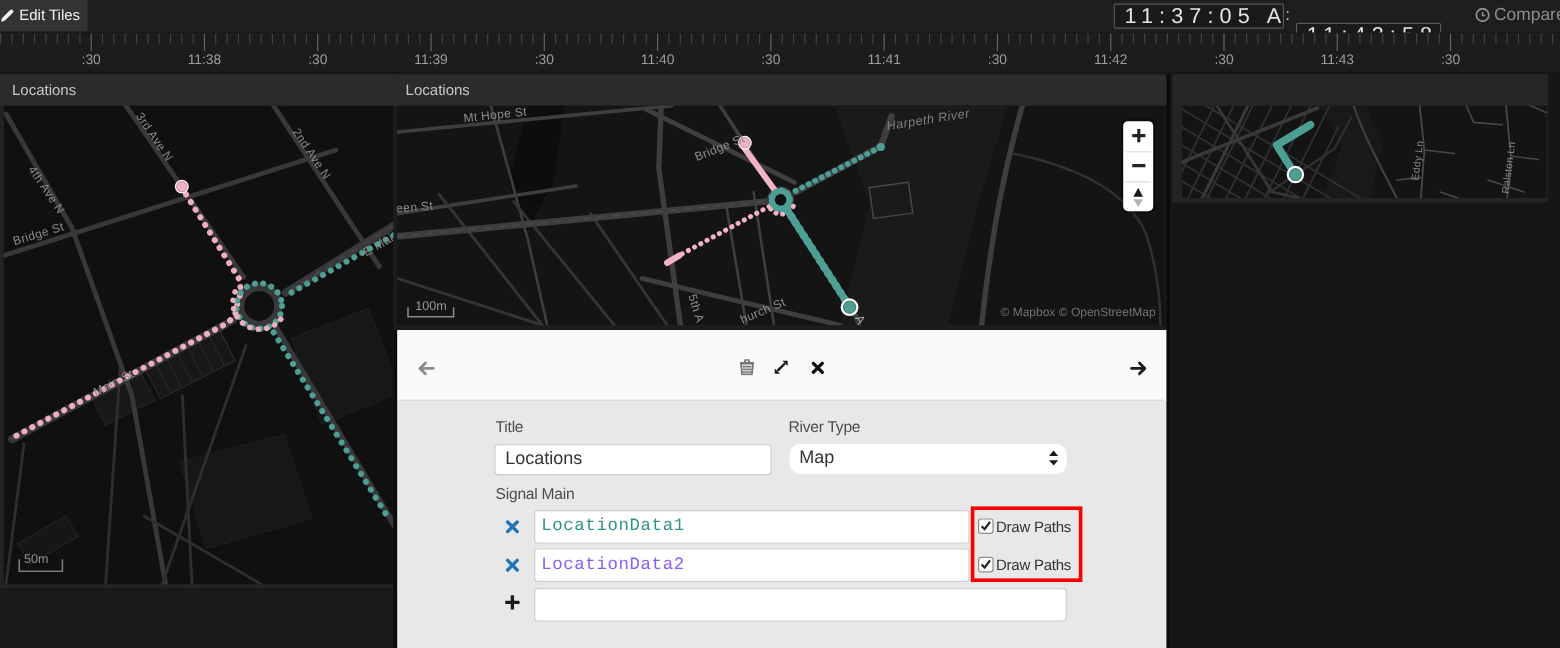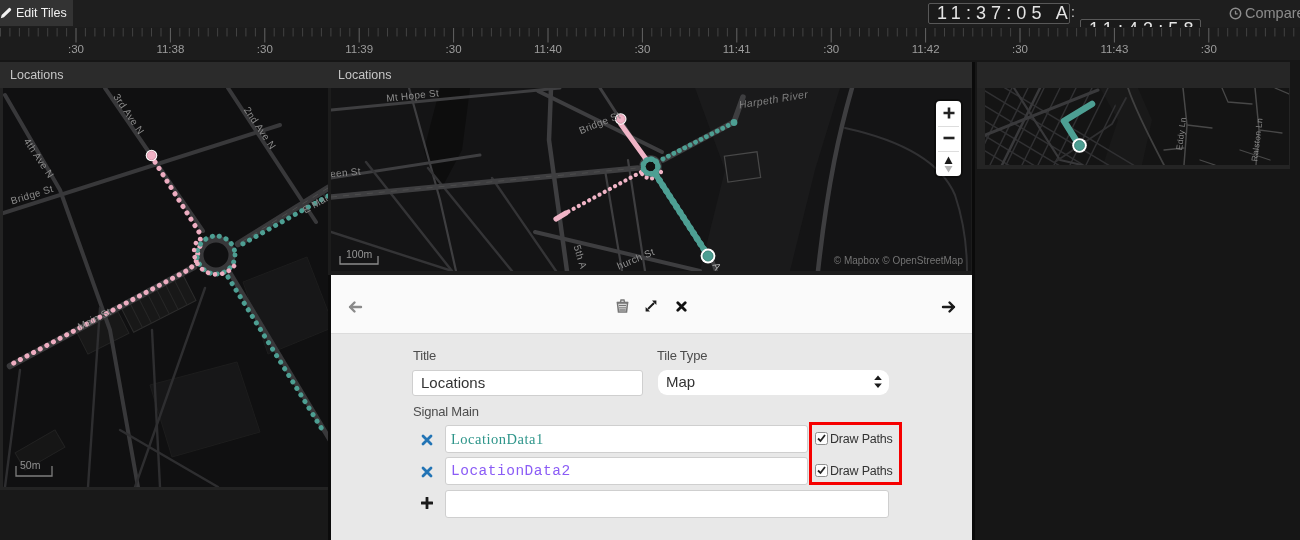--- a/index.html
+++ b/index.html
@@ -353,31 +353,31 @@
 </svg>
 <svg class="abs" style="left:676px;top:301px" width="11" height="11" viewBox="0 0 11 11">
     <path d="M1.8,1.8 L9.2,9.2 M9.2,1.8 L1.8,9.2" stroke="#111" stroke-width="2.8" stroke-linecap="round"></path>
   </svg>
 <svg class="abs" style="left:941px;top:299px" width="16" height="16" viewBox="0 0 16 16">
     <path d="M2,8 L13,8 M8.5,3.5 L13,8 L8.5,12.5" stroke="#1a1a1a" stroke-width="2.4" fill="none" stroke-linecap="round" stroke-linejoin="round"></path>
   </svg>
 <div class="abs" style="left:331px;top:334px;width:641px;height:206px;background:#e8e8e8"></div>
 <div class="flabel" style="left:413px;top:348px">Title</div>
 <div class="finput" style="left:412px;top:370px;width:231px;height:26px;line-height:24px">Locations</div>
-<div class="flabel" style="left:657px;top:348px">Tile Type</div>
+<div class="flabel" style="left:657px;top:348px">River Type</div>
 <div class="finput" style="left:658px;top:370px;width:231px;height:25px;line-height:23px;border:none;border-radius:9px">Map<svg width="10" height="14" viewBox="0 0 10 14" style="position:absolute;right:6px;top:5px">
       <polygon points="5,0.5 1.2,5 8.8,5" fill="#1a1a1a"></polygon>
       <polygon points="1.2,8.5 8.8,8.5 5,13" fill="#1a1a1a"></polygon>
     </svg></div>
 <div class="flabel" style="left:413px;top:404px">Signal Main</div>
 <div class="abs" style="left:809px;top:422px;width:93px;height:63px;border:3px solid #f60000"></div>
 <div class="abs" style="left:421px;top:432px"><svg width="12" height="12" viewBox="0 0 12 12">
       <path d="M2,2 L10,10 M10,2 L2,10" stroke="#2274b5" stroke-width="2.8" stroke-linecap="round"></path>
     </svg></div>
-<div class="finput" style="left:445px;top:425px;width:363px;height:28px;line-height:26px;font-family:Liberation Serif, serif;color:#2e958a;font-size:14.5px;letter-spacing:.5px;padding-left:5px">LocationData1</div>
+<div class="finput" style="left:445px;top:425px;width:363px;height:28px;line-height:26px;font-family:Liberation Mono, monospace;color:#2e958a;font-size:14.5px;letter-spacing:.5px;padding-left:5px">LocationData1</div>
 <div style="position:absolute;left:815px;top:432px;width:13px;height:13px;background:#fdfdfd;border:1px solid #8f8f8f;border-radius:2.5px;box-sizing:border-box">
     <svg width="11" height="11" viewBox="0 0 11 11" style="position:absolute;left:0px;top:0px">
       <path d="M2,5.5 L4.5,8 L9,2" stroke="#222" stroke-width="1.8" fill="none"></path>
     </svg>
   </div>
 <div class="abs" style="left:830px;top:432px;font-size:12.5px;color:#333;letter-spacing:-.2px">Draw Paths</div>
 <div class="abs" style="left:421px;top:464px"><svg width="12" height="12" viewBox="0 0 12 12">
       <path d="M2,2 L10,10 M10,2 L2,10" stroke="#2274b5" stroke-width="2.8" stroke-linecap="round"></path>
     </svg></div>
 <div class="finput" style="left:445px;top:457px;width:363px;height:28px;line-height:26px;font-family:'Liberation Mono',monospace;color:#8b5cf6;font-size:14.5px;letter-spacing:.5px;padding-left:5px">LocationData2</div>

